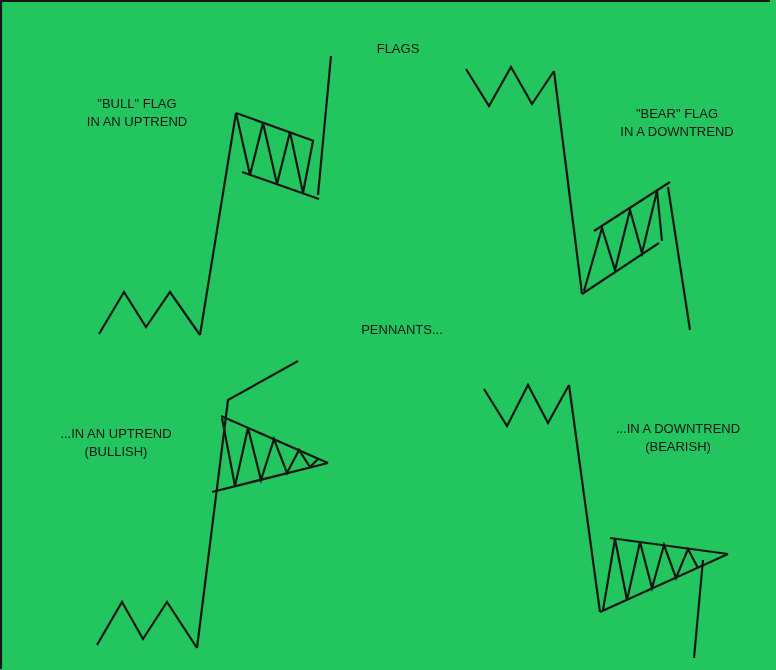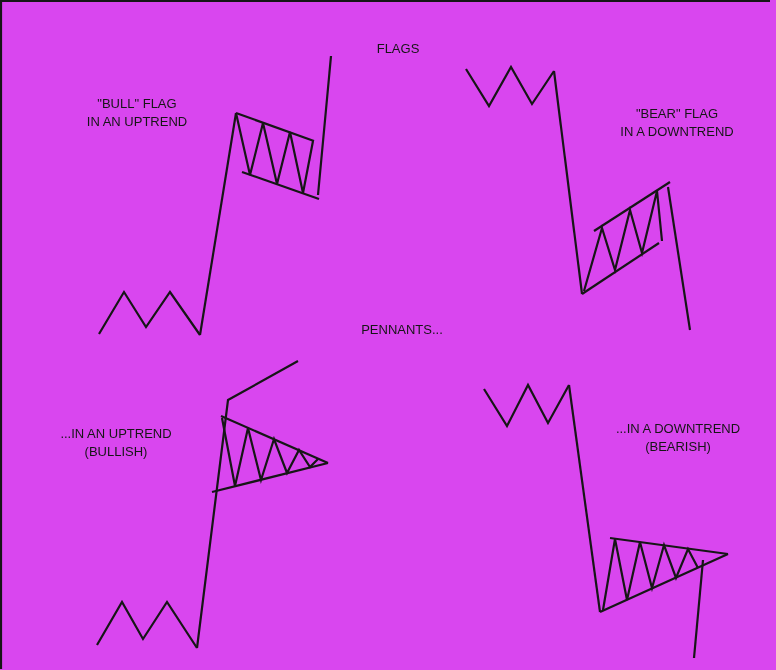--- a/index.html
+++ b/index.html
@@ -5,21 +5,21 @@
   html, body {
     margin: 0;
     padding: 0;
     background: #ffffff;
     font-family: "Liberation Sans", sans-serif;
   }
   .canvas {
     position: relative;
     width: 776px;
     height: 670px;
-    background: #d946ef;
+    background: #22c55e;
     overflow: hidden;
   }
   svg {
     display: block;
   }
   svg polyline {
     fill: none;
     stroke: #161616;
     stroke-width: 2.2;
     stroke-linejoin: miter;

